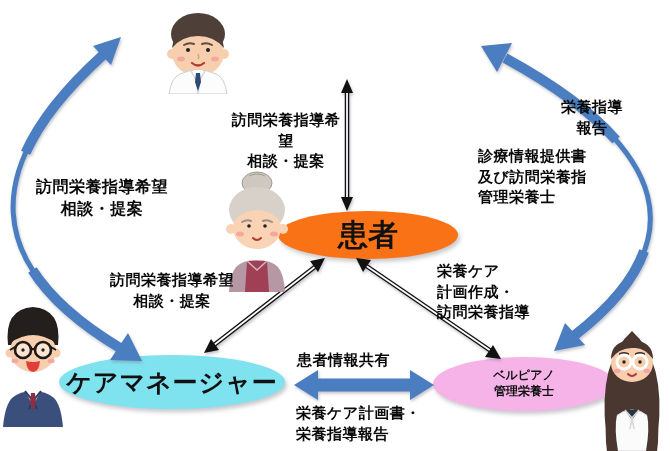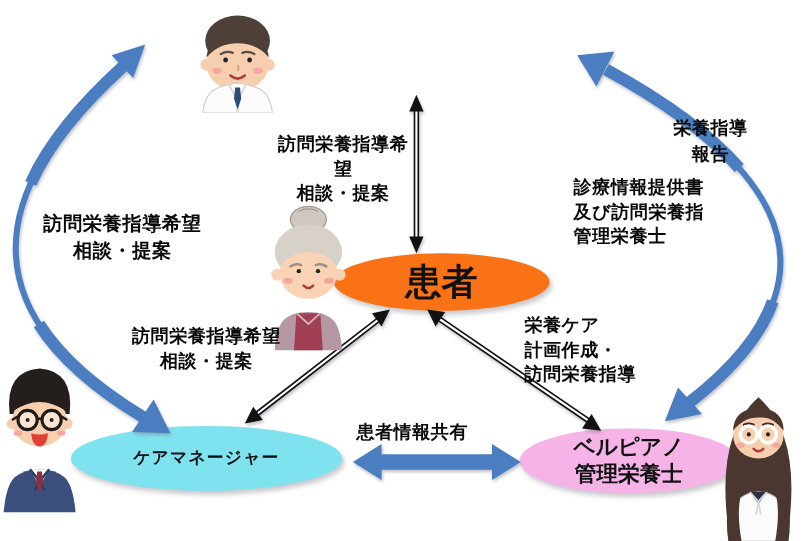--- a/index.html
+++ b/index.html
@@ -8,22 +8,22 @@
     font-family:"DejaVu Sans","Liberation Sans",sans-serif;
   }
   .node{
     position:absolute;border-radius:50%;display:flex;align-items:center;justify-content:center;
     text-align:center;font-weight:bold;color:#111;
     filter:drop-shadow(2px 3px 2px rgba(130,130,145,.45));
     z-index:1;
   }
   #node-doctor{left:240px;top:32px;width:216px;height:48px;font-size:25px;}
   #node-patient{left:278px;top:211px;width:180px;height:48px;font-size:30px;}
-  #node-care-manager{left:59px;top:355px;width:226px;height:54px;font-size:14px;letter-spacing:1px;}
-  #node-dietitian{left:433px;top:357px;width:182px;height:54px;font-size:18px;line-height:1.3;}
+  #node-care-manager{left:59px;top:355px;width:226px;height:54px;font-size:25px;letter-spacing:1px;}
+  #node-dietitian{left:433px;top:357px;width:182px;height:54px;font-size:12px;line-height:1.3;}
   .node .node-label{white-space:pre-line;}
   #arrow-layer{
     position:absolute;left:0;top:0;z-index:2;pointer-events:none;
     filter:drop-shadow(1.5px 2.5px 1.5px rgba(120,120,140,.45));
   }
   .char{position:absolute;z-index:3;}
   #char-doctor{left:158px;top:4px;width:80px;height:90px;}
   #char-patient{left:216px;top:170px;width:82px;height:122px;}
   #char-care-manager{left:0px;top:297px;width:66px;height:130px;}
   #char-dietitian{left:594px;top:317px;width:76px;height:134px;}
@@ -199,14 +199,16 @@
 及び訪問栄養指
 管理栄養士</div>
   <div class="lbl center" id="lbl-left-arc">訪問栄養指導希望
 相談・提案</div>
   <div class="lbl center" id="lbl-patient-cm">訪問栄養指導希望
 相談・提案</div>
   <div class="lbl" id="lbl-careplan">栄養ケア
 計画作成・
 訪問栄養指導</div>
   <div class="lbl" id="lbl-info-share">患者情報共有</div>
+  <div class="lbl" id="lbl-cm-report">栄養ケア計画書・
+栄養指導報告</div>
 
 </div>
 
 </body></html>

